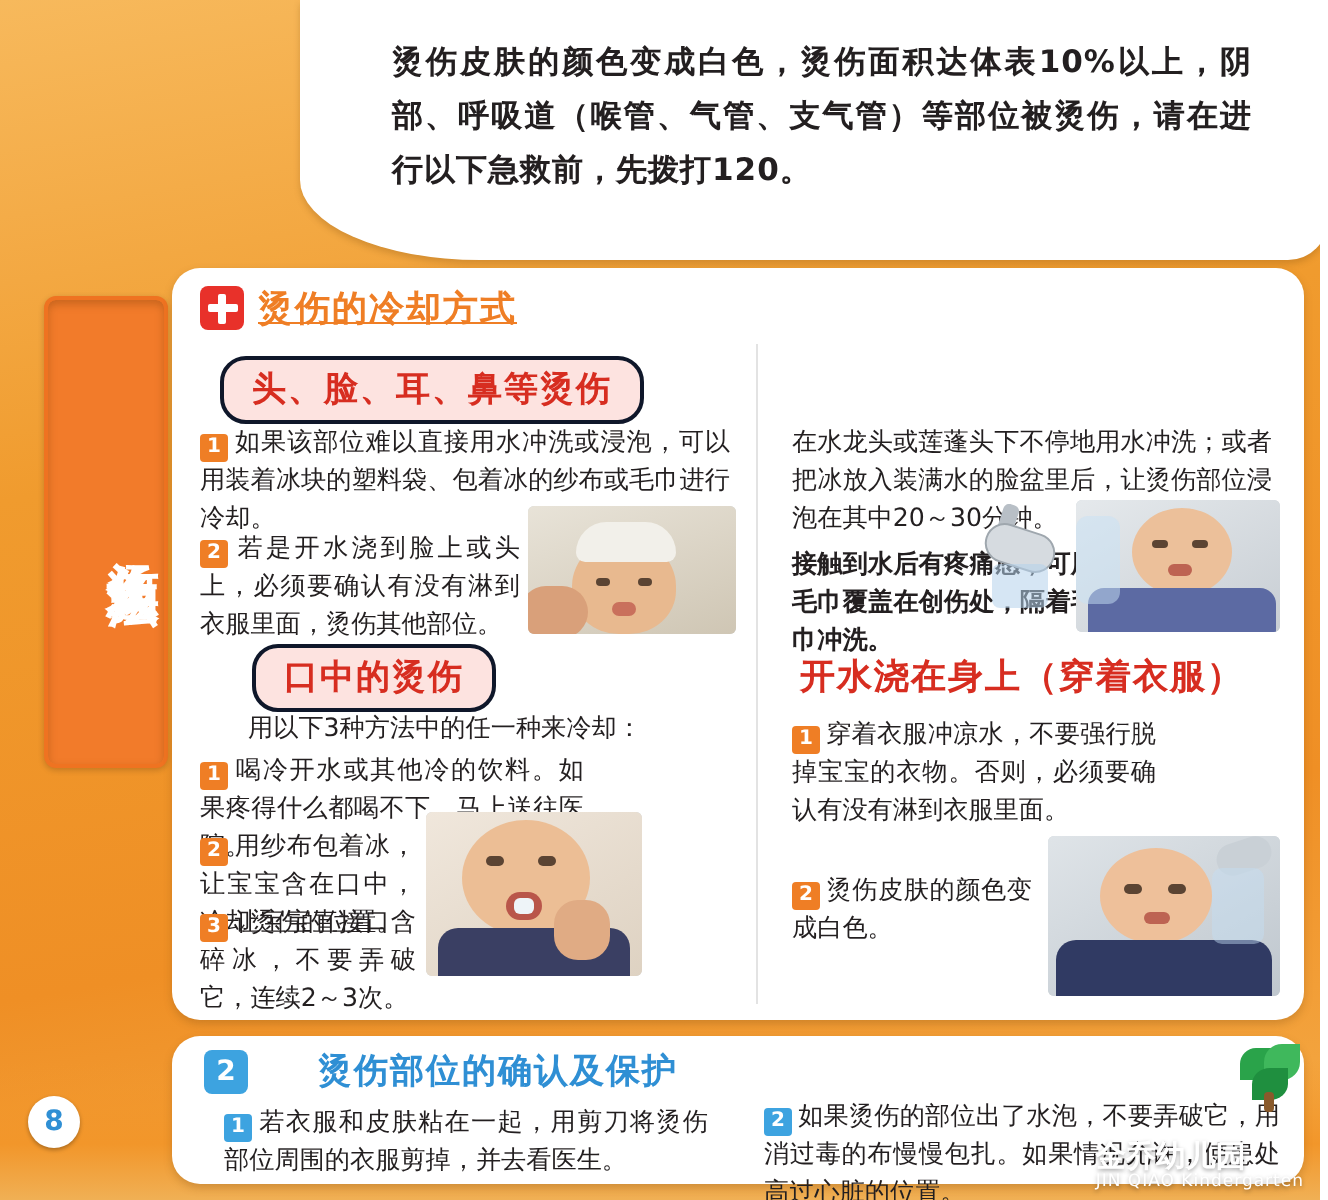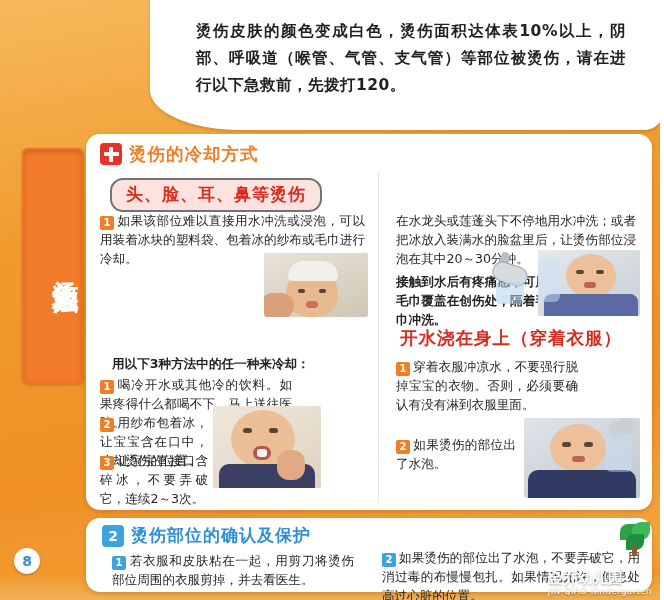--- a/index.html
+++ b/index.html
@@ -130,41 +130,43 @@
     font-weight: bold;
     line-height: 22px;
     text-align: center;
     flex: none;
   }
   .head-orange {
     font-size: 17.5px;
     font-weight: bold;
     color: #ef7e25;
     letter-spacing: 1px;
+    text-decoration: underline;
   }
   .head-blue {
     font-size: 17px;
     font-weight: bold;
     color: #2f8fd4;
     letter-spacing: 1px;
+    margin-left: 28px;
   }
   
   .pill {
     position: absolute;
     display: inline-block;
     padding: 3px 14px 4px 14px;
     border-radius: 13px;
     font-size: 17px;
     font-weight: bold;
     letter-spacing: 1px;
     white-space: nowrap;
   }
   .pill-red {
     background: #fde3e0;
-    border: 2px solid #737373;
+    border: 2px solid #0f172a;
     color: #d72d20;
   }
   .pill-red-plain {
     color: #d72d20;
     font-size: 17.5px;
     font-weight: bold;
     letter-spacing: 1px;
     position: absolute;
     white-space: nowrap;
   }
@@ -274,33 +276,37 @@
     <span class="head-orange">烫伤的冷却方式</span>
   </div>
 
   <div class="divider-v" style="left:378px; top:172px; height:330px;"></div>
 
   <div class="pill pill-red" style="left:110px; top:178px;">头、脸、耳、鼻等烫伤</div>
 
   <div class="body-text" style="left:100px; top:212px; width:265px;">
     <span class="sq">1</span><span>如果该部位难以直接用水冲洗或浸泡，可以用装着冰块的塑料袋、包着冰的纱布或毛巾进行冷却。</span>
   </div>
+  <div class="body-text" style="left:100px; top:265px; width:160px;">
+    <span class="sq">2</span><span>若是开水浇到脸上或头上，必须要确认有没有淋到衣服里面，烫伤其他部位。</span>
+  </div>
 
   <div class="photo" style="left:264px; top:253px; width:104px; height:64px;">
     <div class="sky" style="background:linear-gradient(160deg,#e8e3d8 0%,#cfc6b4 100%);"></div>
     <div style="position:absolute;left:22px;top:16px;width:52px;height:48px;background:#e8b98f;border-radius:50% 50% 45% 45%;"></div>
     <div style="position:absolute;left:24px;top:8px;width:50px;height:20px;background:#f2f0ea;border-radius:20px 20px 6px 6px;"></div>
     <div style="position:absolute;left:34px;top:36px;width:7px;height:4px;background:#5b4433;border-radius:3px;"></div>
     <div style="position:absolute;left:55px;top:36px;width:7px;height:4px;background:#5b4433;border-radius:3px;"></div>
     <div style="position:absolute;left:42px;top:48px;width:12px;height:7px;background:#c9705c;border-radius:6px;"></div>
     <div style="position:absolute;left:-4px;top:40px;width:34px;height:26px;background:#d9a07a;border-radius:14px;"></div>
   </div>
 
-
-  <div class="body-text" style="left:112px; top:355px; width:240px; font-weight:bold;">用以下3种方法中的任一种来冷却：</div>
+  <div class="pill pill-red" style="left:126px; top:322px;">口中的烫伤</div>
+
+  <div class="body-text" style="left:124px; top:355px; width:240px; font-weight:normal;">用以下3种方法中的任一种来冷却：</div>
 
   <div class="body-text" style="left:100px; top:376px; width:192px;">
     <span class="sq">1</span><span>喝冷开水或其他冷的饮料。如果疼得什么都喝不下，马上送往医院。</span>
   </div>
   <div class="body-text" style="left:100px; top:414px; width:108px;">
     <span class="sq">2</span><span>用纱布包着冰，让宝宝含在口中，冷却烫伤的位置。</span>
   </div>
   <div class="body-text" style="left:100px; top:452px; width:108px;">
     <span class="sq">3</span><span>让宝宝直接口含碎冰，不要弄破它，连续2～3次。</span>
   </div>
@@ -336,21 +342,21 @@
     <div style="position:absolute;left:6px;top:44px;width:94px;height:24px;background:#5c6aa3;border-radius:8px 8px 0 0;"></div>
     <div style="position:absolute;left:0;top:8px;width:22px;height:44px;background:rgba(200,225,245,.5);border-radius:6px;"></div>
   </div>
 
   <div class="pill-red-plain" style="left:400px; top:326px;">开水浇在身上（穿着衣服）</div>
 
   <div class="body-text" style="left:396px; top:358px; width:182px;">
     <span class="sq">1</span><span>穿着衣服冲凉水，不要强行脱掉宝宝的衣物。否则，必须要确认有没有淋到衣服里面。</span>
   </div>
   <div class="body-text" style="left:396px; top:436px; width:120px;">
-    <span class="sq">2</span><span>如果烫伤的部位出了水泡。</span>
+    <span class="sq">2</span><span>烫伤皮肤的颜色变成白色。</span>
   </div>
 
   <div class="photo" style="left:524px; top:418px; width:116px; height:80px;">
     <div class="sky" style="background:linear-gradient(150deg,#dfe4e8 0%,#bfc7ce 100%);"></div>
     <div style="position:absolute;left:26px;top:6px;width:56px;height:48px;background:#eec09a;border-radius:50%;"></div>
     <div style="position:absolute;left:38px;top:24px;width:9px;height:5px;background:#5b4433;border-radius:4px;"></div>
     <div style="position:absolute;left:60px;top:24px;width:9px;height:5px;background:#5b4433;border-radius:4px;"></div>
     <div style="position:absolute;left:48px;top:38px;width:13px;height:6px;background:#bd6352;border-radius:5px;"></div>
     <div style="position:absolute;left:4px;top:52px;width:108px;height:30px;background:#303a63;border-radius:10px 10px 0 0;"></div>
     <div style="position:absolute;left:84px;top:2px;width:28px;height:16px;background:#c9d0d6;border-radius:10px;transform:rotate(-18deg);"></div>

